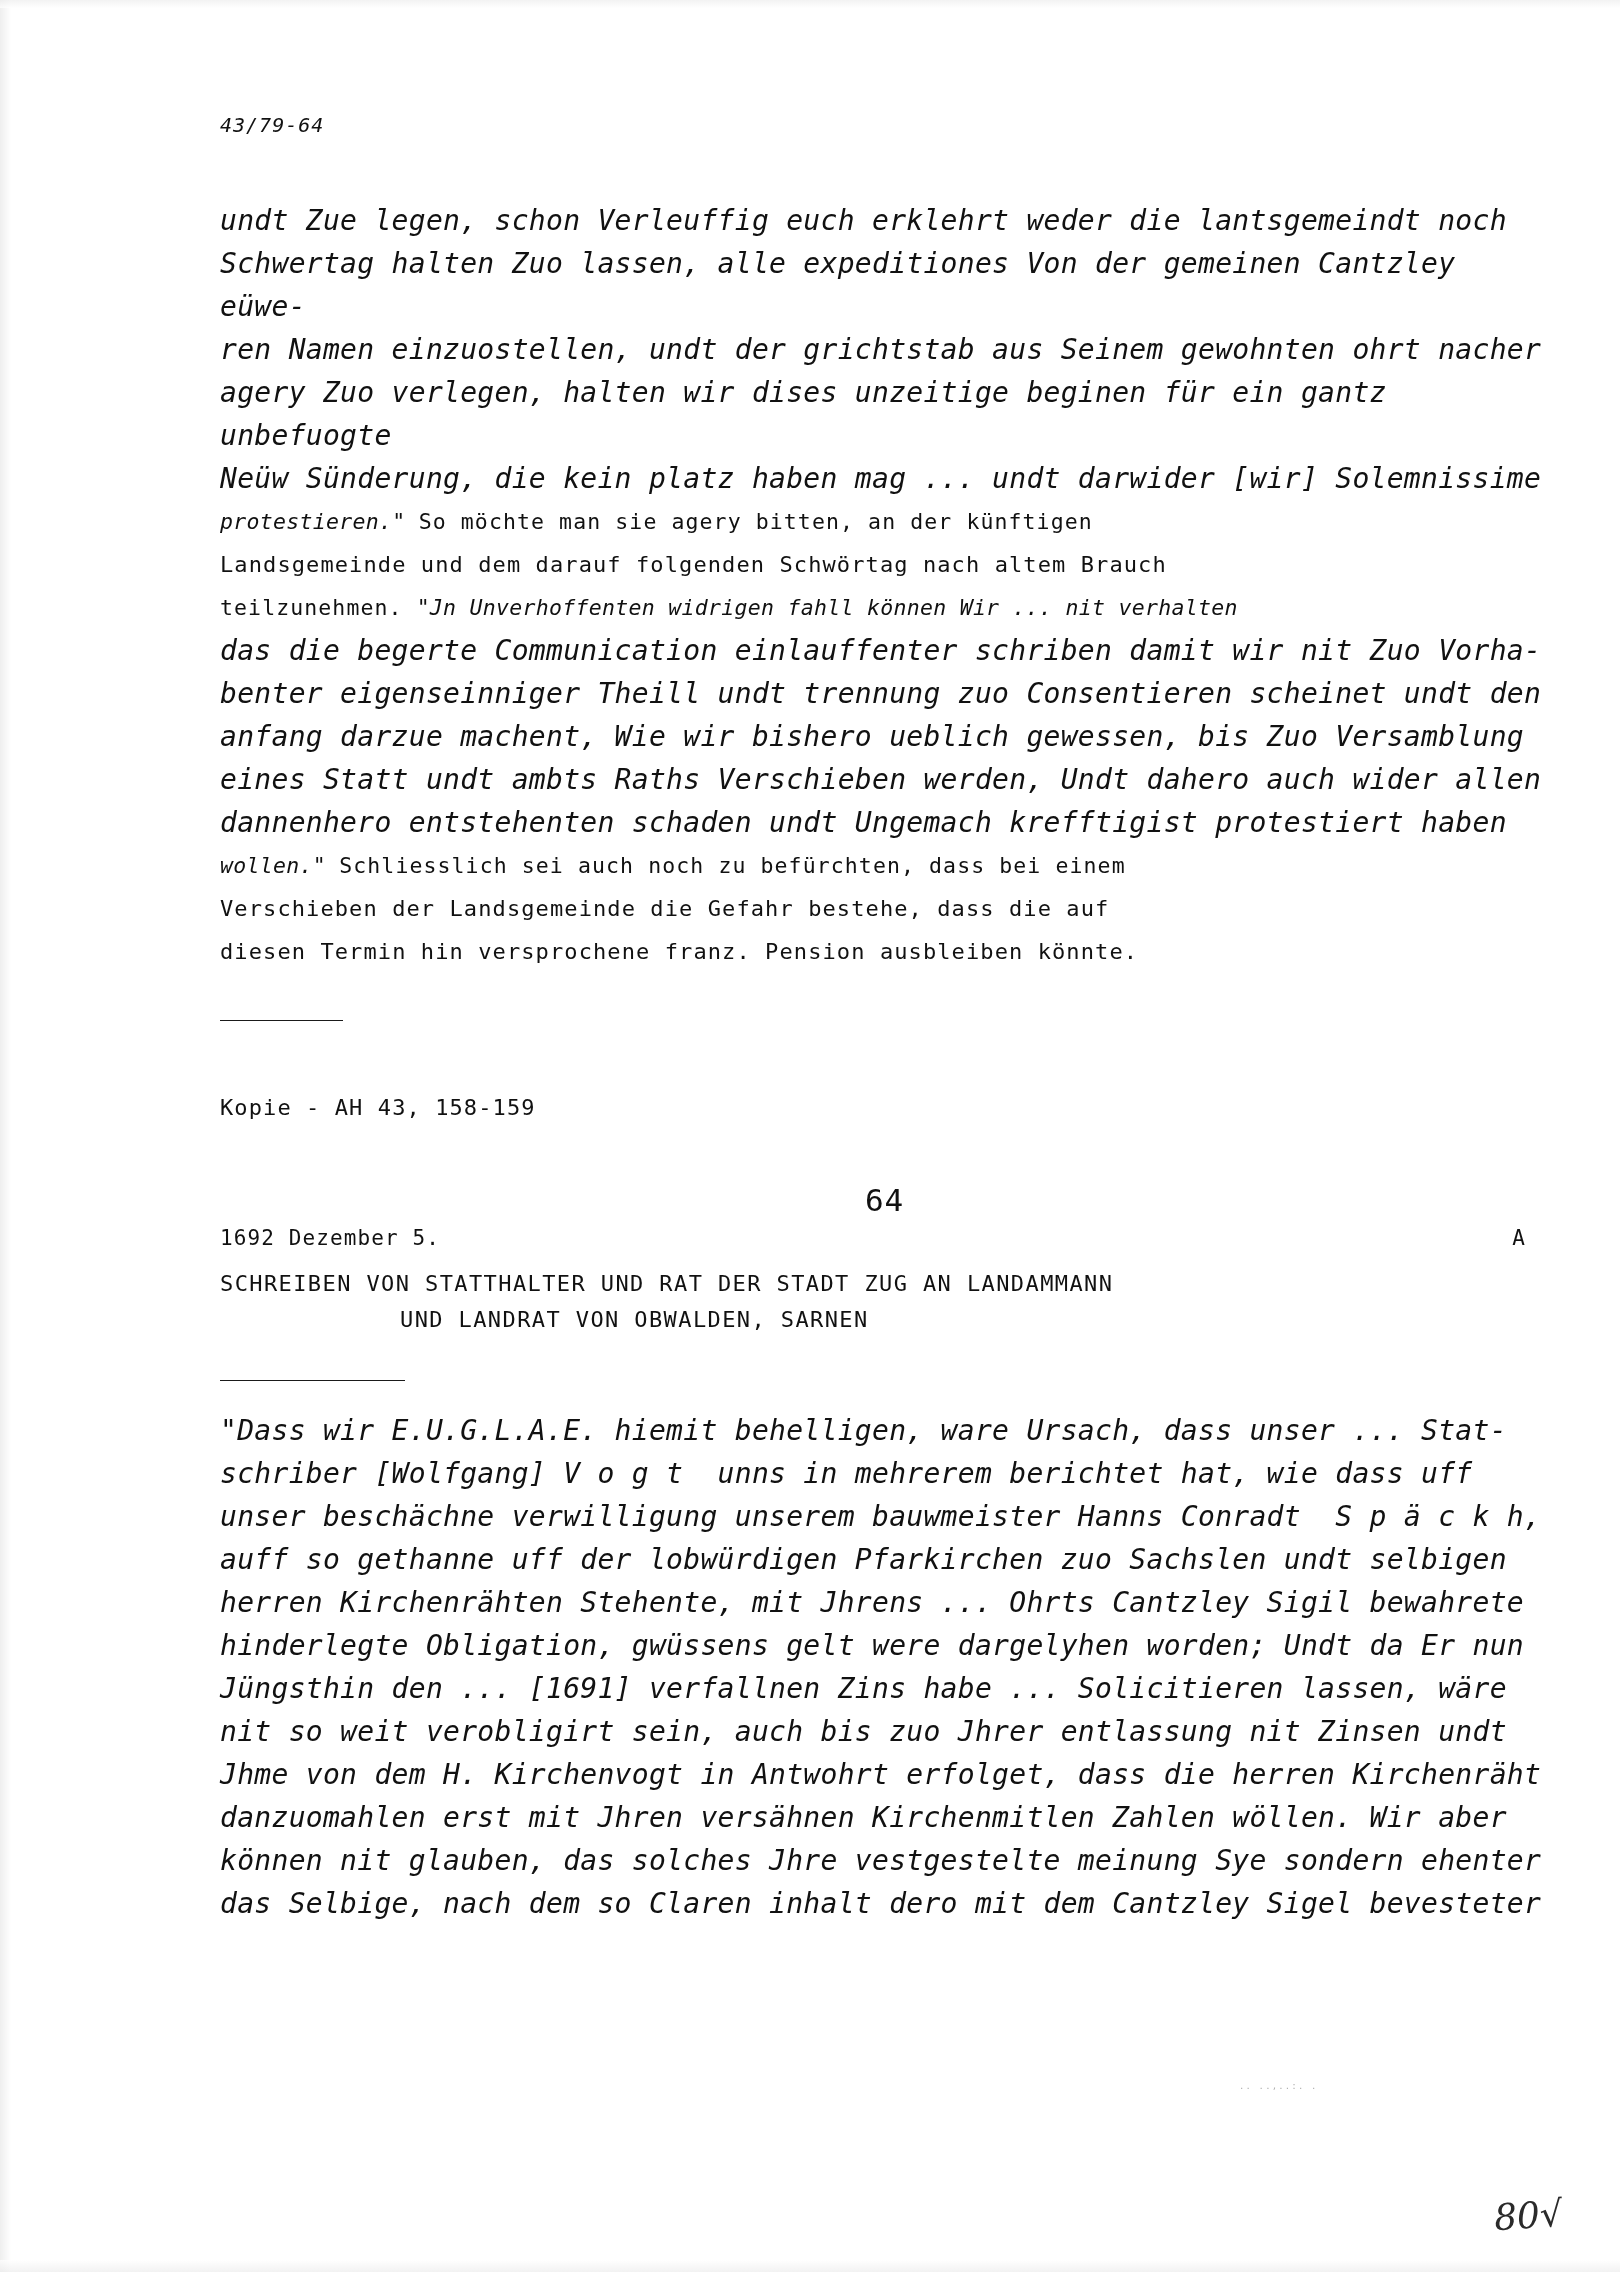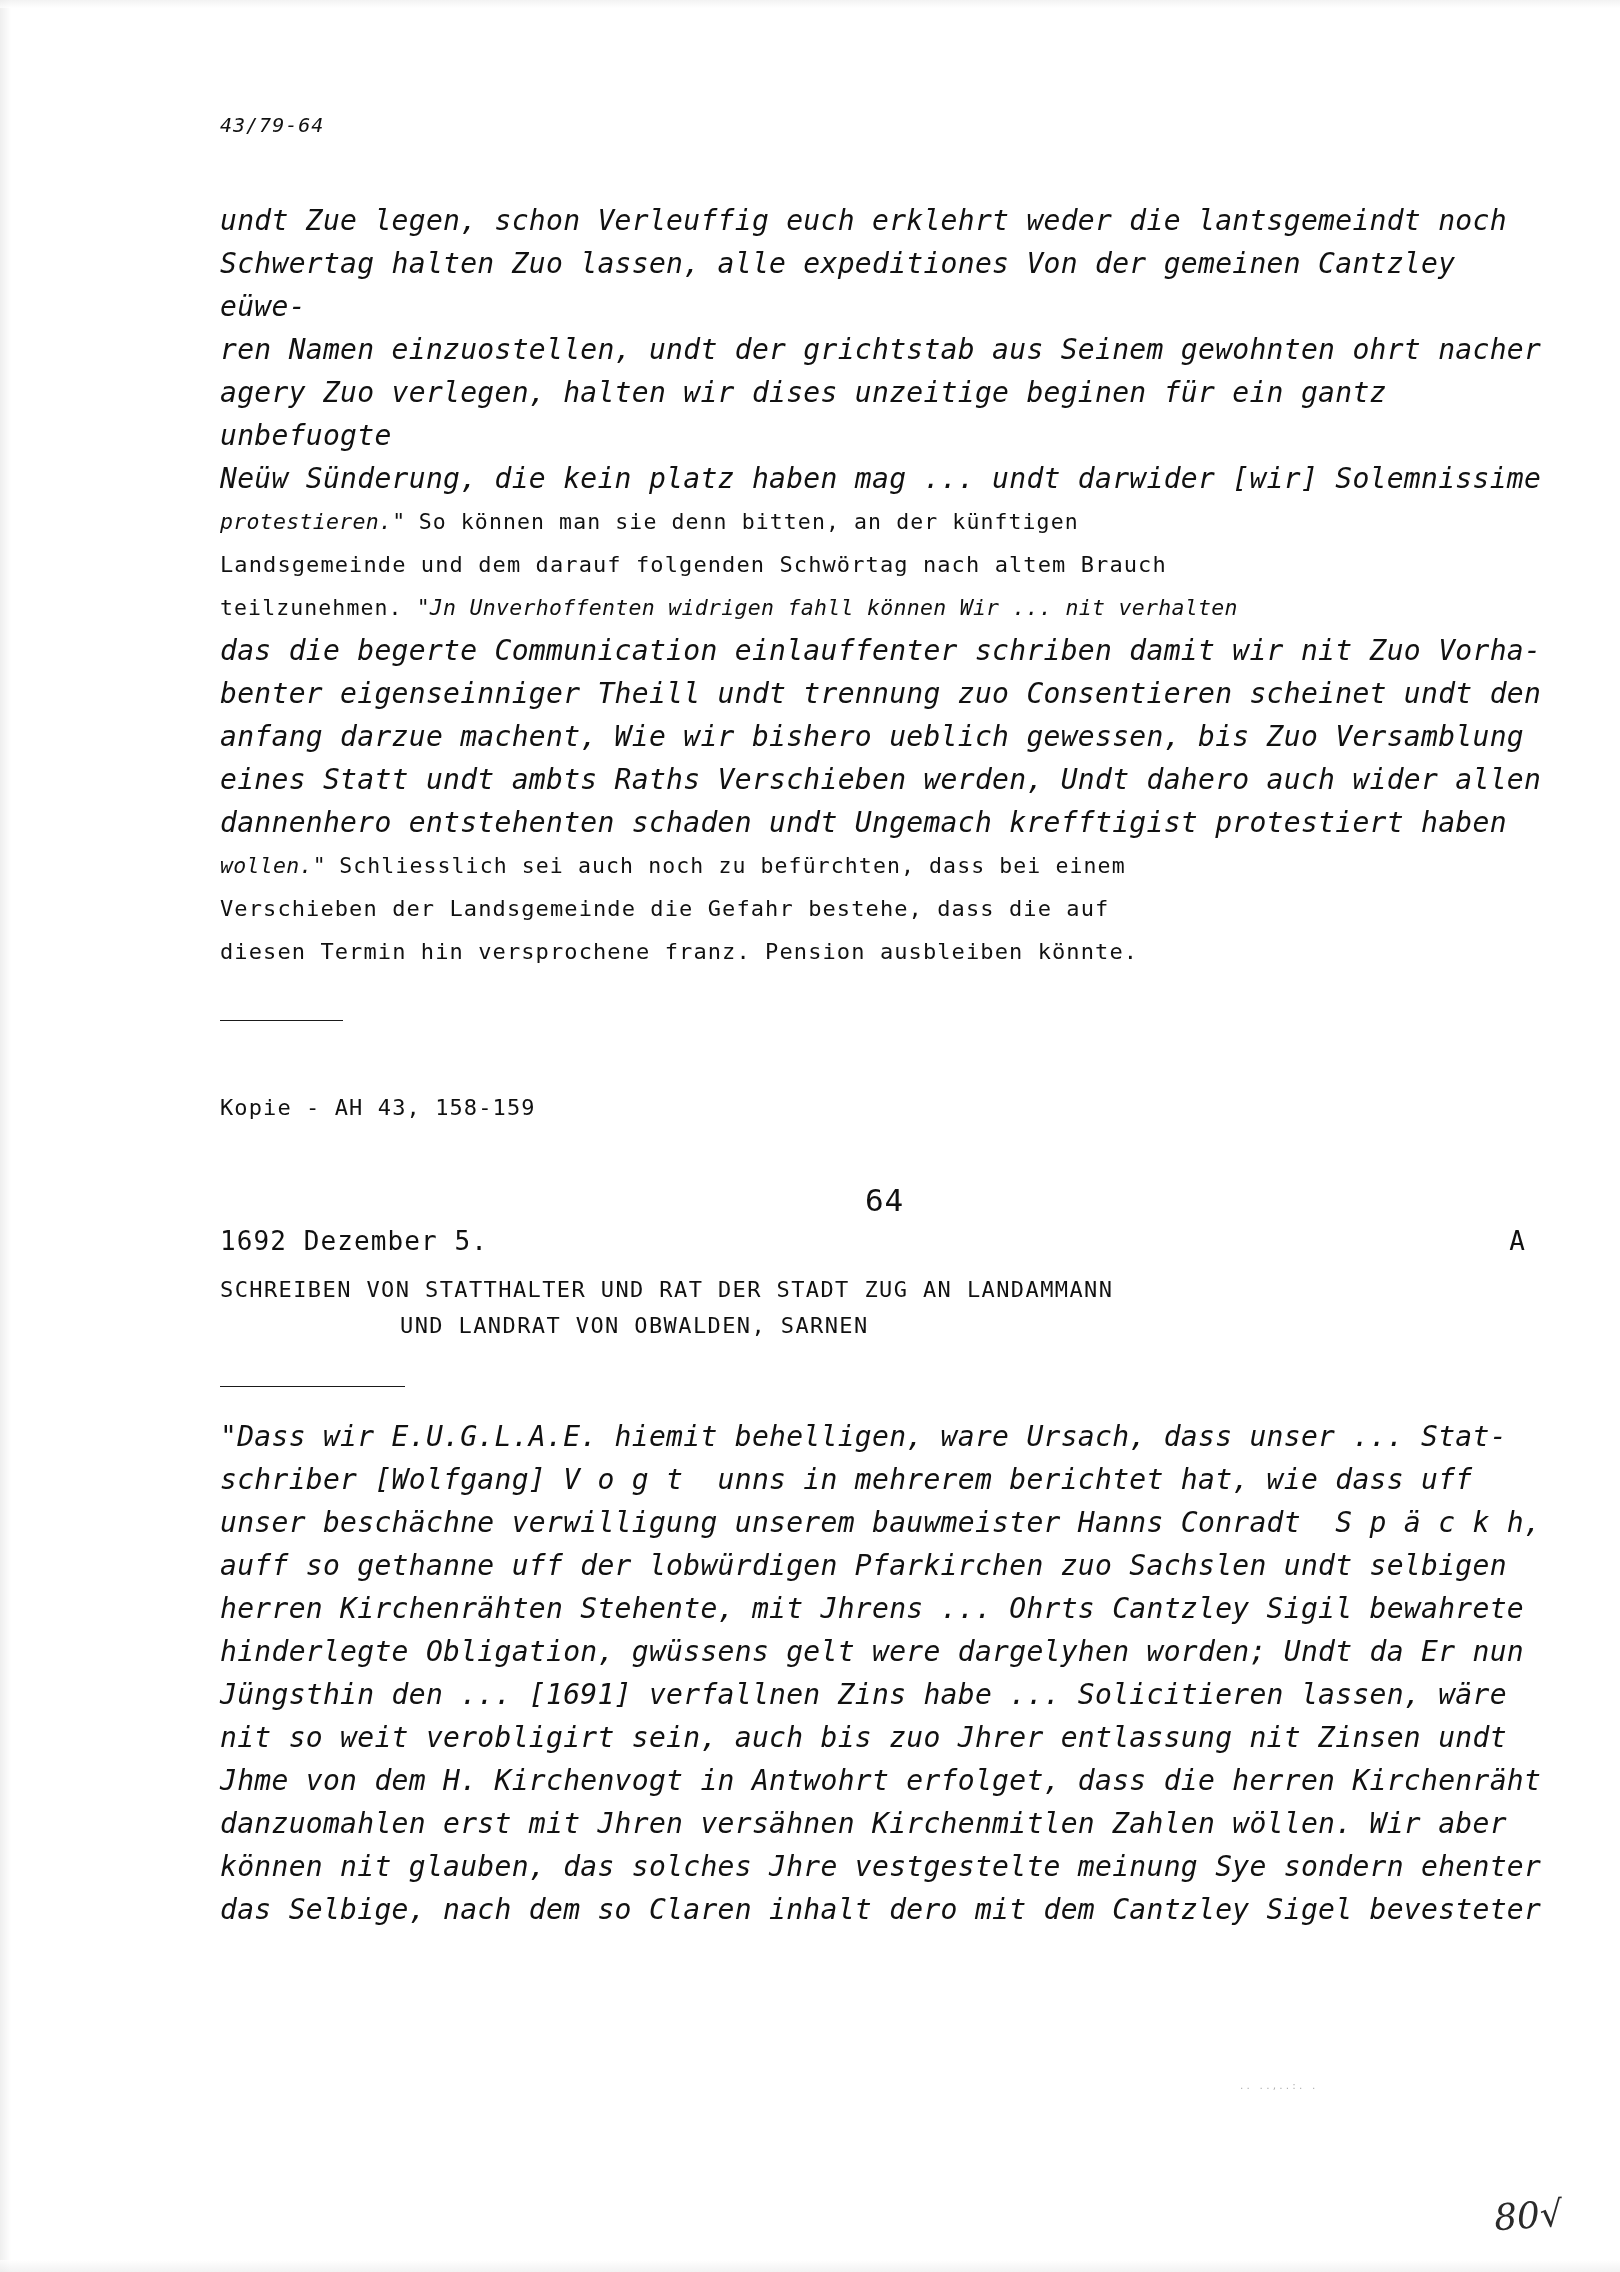--- a/index.html
+++ b/index.html
@@ -117,21 +117,21 @@
     font-size: 31px;
     letter-spacing: 0.8px;
     margin-top: 56px;
     margin-bottom: 8px;
   }
 
   .datehead {
     display: flex;
     justify-content: space-between;
     align-items: center;
-    font-size: 26px;
+    font-size: 21px;
     letter-spacing: 1.1px;
     margin-top: 5px;
   }
   .datehead .marginal {
     padding-right: 23px;
   }
 
   .title {
     font-size: 22px;
     letter-spacing: 1.4px;
@@ -185,21 +185,21 @@
   <div class="content">
 
     <div class="folio">43/79-64</div>
 
     <div>
       <p class="line quote-line">undt Zue legen, schon Verleuffig euch erklehrt weder die lantsgemeindt noch</p>
       <p class="line quote-line">Schwertag halten Zuo lassen, alle expeditiones Von der gemeinen Cantzley eüwe-</p>
       <p class="line quote-line">ren Namen einzuostellen, undt der grichtstab aus Seinem gewohnten ohrt nacher</p>
       <p class="line quote-line">agery Zuo verlegen, halten wir dises unzeitige beginen für ein gantz unbefuogte</p>
       <p class="line quote-line">Neüw Sünderung, die kein platz haben mag ... undt darwider [wir] Solemnissime</p>
-      <p class="line mixed-line"><span class="it">protestieren." </span><span class="up">So können man sie denn bitten, an der künftigen</span></p>
+      <p class="line mixed-line"><span class="it">protestieren." </span><span class="up">So möchte man sie agery bitten, an der künftigen</span></p>
       <p class="line plain-line">Landsgemeinde und dem darauf folgenden Schwörtag nach altem Brauch</p>
       <p class="line mixed-line"><span class="up">teilzunehmen. </span><span class="it">"Jn Unverhoffenten widrigen fahll können Wir ... nit verhalten</span></p>
       <p class="line quote-line">das die begerte Communication einlauffenter schriben damit wir nit Zuo Vorha-</p>
       <p class="line quote-line">benter eigenseinniger Theill undt trennung zuo Consentieren scheinet undt den</p>
       <p class="line quote-line">anfang darzue machent, Wie wir bishero ueblich gewessen, bis Zuo Versamblung</p>
       <p class="line quote-line">eines Statt undt ambts Raths Verschieben werden, Undt dahero auch wider allen</p>
       <p class="line quote-line">dannenhero entstehenten schaden undt Ungemach krefftigist protestiert haben</p>
       <p class="line mixed-line"><span class="it">wollen." </span><span class="up">Schliesslich sei auch noch zu befürchten, dass bei einem</span></p>
       <p class="line plain-line">Verschieben der Landsgemeinde die Gefahr bestehe, dass die auf</p>
       <p class="line plain-line">diesen Termin hin versprochene franz. Pension ausbleiben könnte.</p>

